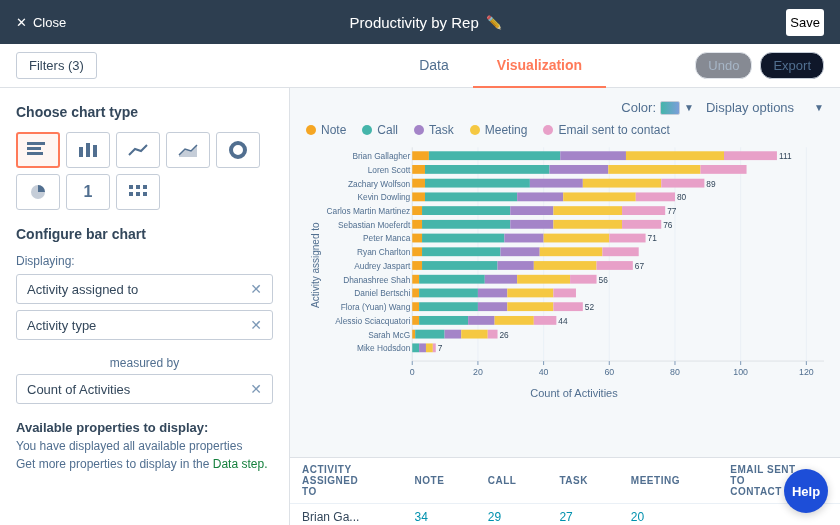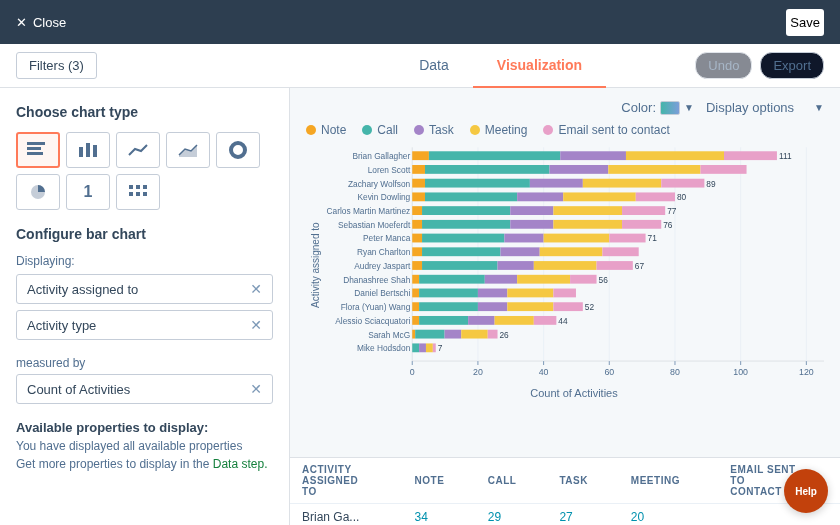--- a/index.html
+++ b/index.html
@@ -27,21 +27,21 @@
 
     
     .sidebar { width: 290px; background: #fff; border-right: 1px solid #dde1e6; overflow-y: auto; padding: 16px; flex-shrink: 0; }
     .sidebar h3 { font-size: 14px; font-weight: 700; color: #33475b; margin-bottom: 12px; }
     .chart-types { display: flex; flex-wrap: wrap; gap: 6px; margin-bottom: 16px; }
     .chart-type-btn { width: 44px; height: 36px; border: 1px solid #c5cdd8; border-radius: 3px; background: #fff; cursor: pointer; display: flex; align-items: center; justify-content: center; font-size: 16px; }
     .chart-type-btn.active { border: 2px solid #ff7a59; background: #fff6f3; }
     .sub-label { font-size: 12px; color: #516f90; margin-bottom: 6px; }
     .field-pill { display: flex; align-items: center; justify-content: space-between; border: 1px solid #c5cdd8; border-radius: 3px; padding: 6px 10px; margin-bottom: 6px; font-size: 13px; color: #33475b; background: #fff; }
     .field-pill .x-btn { cursor: pointer; color: #7c98b6; font-size: 14px; }
-    .measured-by { font-size: 12px; color: #516f90; margin: 16px 0 4px; }
+    .measured-by { font-size: 12px; color: #516f90; margin: 16px 0 4px; text-align: center; }
     .available-title { font-size: 13px; font-weight: 700; color: #33475b; margin: 16px 0 4px; }
     .available-desc { font-size: 12px; color: #516f90; margin-bottom: 4px; }
     .data-step-link { font-size: 12px; color: #516f90; }
     .data-step-link a { color: #15803d; text-decoration: none; }
 
     
     .content { flex: 1; overflow: hidden; display: flex; flex-direction: column; }
     .chart-area { background: #f5f8fa; padding: 12px 16px 8px; flex: 1; overflow: hidden; }
     .chart-toolbar { display: flex; align-items: center; justify-content: flex-end; gap: 12px; margin-bottom: 8px; }
     .color-label { font-size: 13px; color: #516f90; display: flex; align-items: center; gap: 4px; }
@@ -54,29 +54,33 @@
     .legend-dot { width: 10px; height: 10px; border-radius: 50%; }
 
     
     .table-area { background: #fff; border-top: 1px solid #dde1e6; height: 68px; overflow: hidden; }
     table { width: 100%; border-collapse: collapse; font-size: 12px; }
     th { padding: 6px 12px; text-align: left; font-size: 10px; font-weight: 700; color: #516f90; text-transform: uppercase; letter-spacing: 0.5px; border-bottom: 1px solid #eaf0f6; white-space: nowrap; }
     td { padding: 6px 12px; color: #33475b; border-bottom: 1px solid #eaf0f6; }
     td.link { color: #0091ae; cursor: pointer; }
 
     
-    .help-btn { position: fixed; bottom: 12px; right: 12px; background: #c2410c; color: #fff; border-radius: 50%; width: 44px; height: 44px; display: flex; align-items: center; justify-content: center; font-size: 10px; font-weight: 600; cursor: pointer; box-shadow: 0 2px 8px rgba(0,0,0,0.2); }
+    .help-btn { position: fixed; bottom: 12px; right: 12px; background: #1d4ed8; color: #fff; border-radius: 50%; width: 44px; height: 44px; display: flex; align-items: center; justify-content: center; font-size: 13px; font-weight: 600; cursor: pointer; box-shadow: 0 2px 8px rgba(0,0,0,0.2); }
   </style>
 </head>
 <body>
 
 <div class="topbar">
   <div class="topbar-close">
     <span>✕</span>
     <span>Close</span>
+  </div>
+  <div class="topbar-title">
+    <span>Productivity by Rep</span>
+    <span style="cursor:pointer;font-size:13px;opacity:0.8;">✏️</span>
   </div>
   <button class="topbar-save">Save</button>
 </div>
 
 <div class="subnav">
   <div class="subnav-left">
     <button class="filters-btn">Filters (3)</button>
   </div>
   <div class="subnav-tabs">
     <button class="tab-btn">Data</button>

